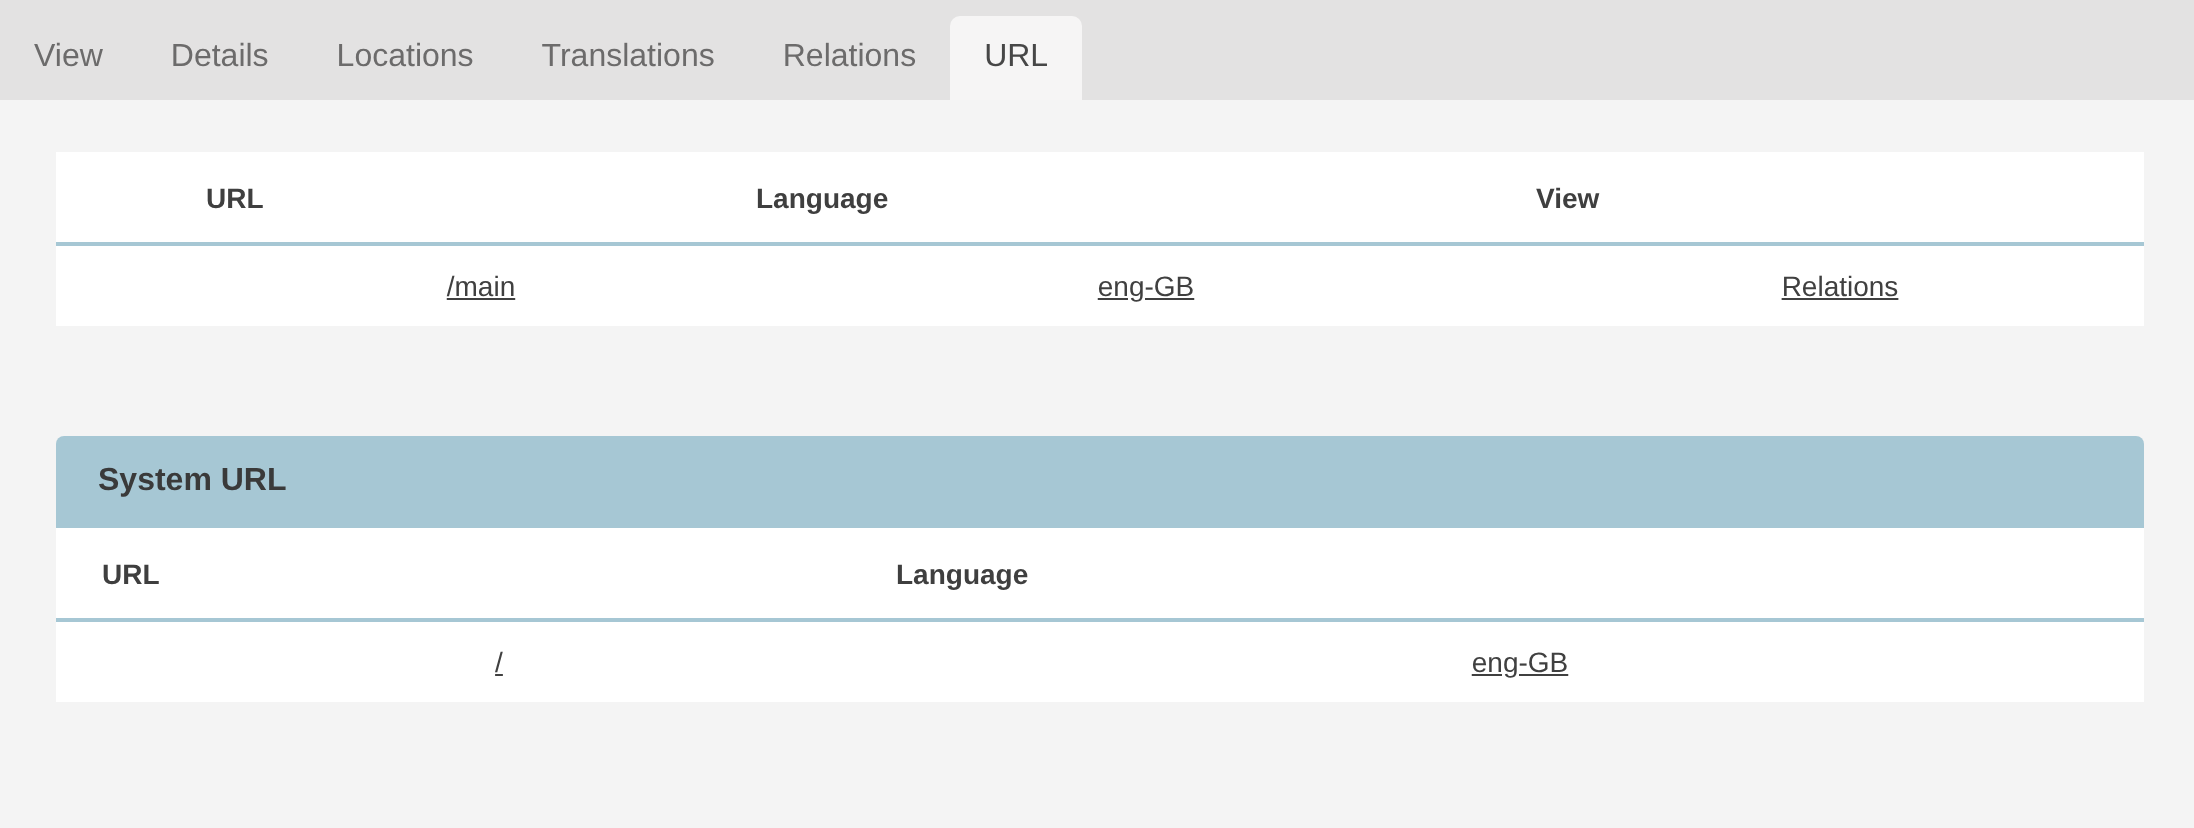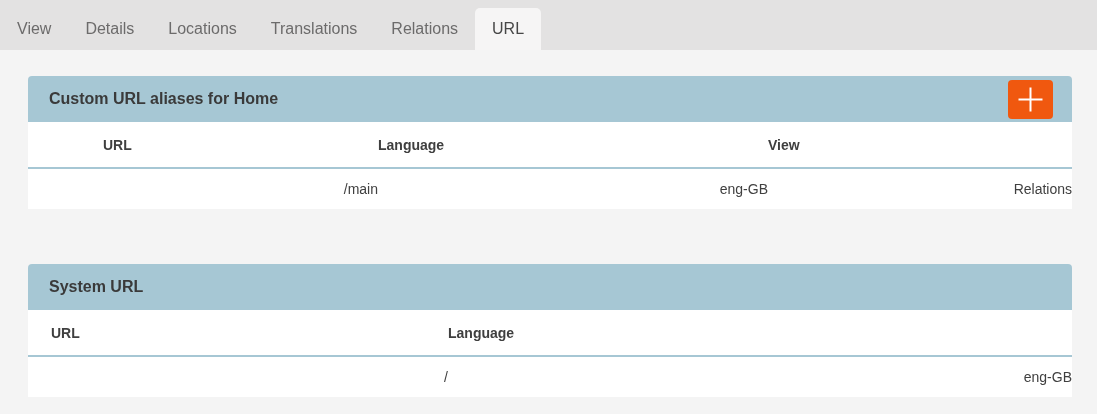--- a/index.html
+++ b/index.html
@@ -81,22 +81,23 @@
     font-size: 14px;
     font-weight: bold;
     color: #3f3f3f;
     text-align: left;
     vertical-align: middle;
   }
   td {
     height: 41px;
     font-size: 14px;
     color: #404040;
-    text-align: right;
+    text-align: center;
     vertical-align: middle;
+    text-decoration: underline;
   }
 
   
   .aliases-table col.c-url  { width: 350px; }
   .aliases-table col.c-lang { width: 390px; }
   .aliases-table col.c-type { width: 304px; }
   .aliases-table th.cell-url, .aliases-table td.cell-url { padding-left: 75px; }
 
   
   .system-table col.c-url  { width: 420px; }
@@ -111,31 +112,20 @@
   <div class="tab">Details</div>
   <div class="tab">Locations</div>
   <div class="tab">Translations</div>
   <div class="tab">Relations</div>
   <div class="tab active">URL</div>
 </nav>
 
 <main class="content">
 
   <section class="panel">
-    <header class="panel-header">
-      <span class="panel-title">Custom URL aliases for Home</span>
-      <button class="btn-add">
-        <span>
-          <svg width="27" height="27" viewBox="0 0 27 27">
-            <line x1="13.5" y1="1.5" x2="13.5" y2="25.5" stroke="#ffffff" stroke-width="2"></line>
-            <line x1="1.5" y1="13.5" x2="25.5" y2="13.5" stroke="#ffffff" stroke-width="2"></line>
-          </svg>
-        </span>
-      </button>
-    </header>
     <table class="aliases-table">
       <colgroup>
           <col class="c-url">
           <col class="c-lang">
           <col class="c-type">
         </colgroup>
       <thead>
         <tr>
           <th class="cell-url">URL</th>
           <th class="cell-lang">Language</th>

